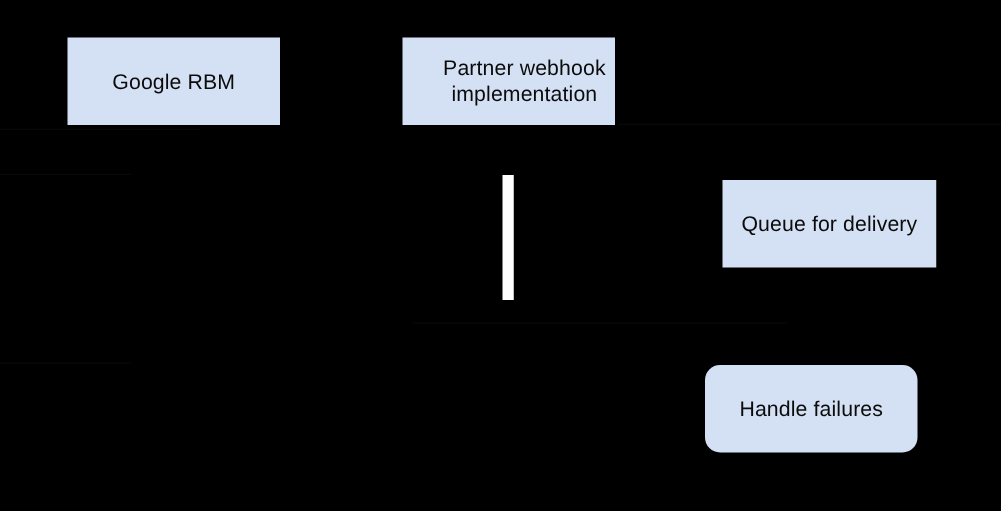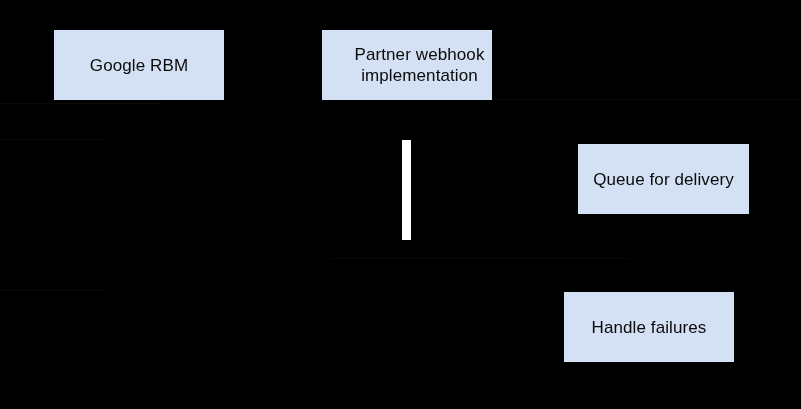--- a/index.html
+++ b/index.html
@@ -65,17 +65,17 @@
 
   <div class="node" style="left:322px; top:30px; width:170px; height:70px;padding-left:31px;">
     <span class="node-label">Partner webhook
 implementation</span>
   </div>
 
   <div class="node" style="left:558px; top:144px; width:171px; height:70px;margin-left:20px;">
     <span class="node-label">Queue for delivery</span>
   </div>
 
-  <div class="node" style="left:564px; top:292px; width:170px; height:70px;">
+  <div class="node" style="left:564px; top:292px; width:170px; height:70px;border-radius:12px;">
     <span class="node-label">Handle failures</span>
   </div>
 
 </div>
 
 </body></html>

